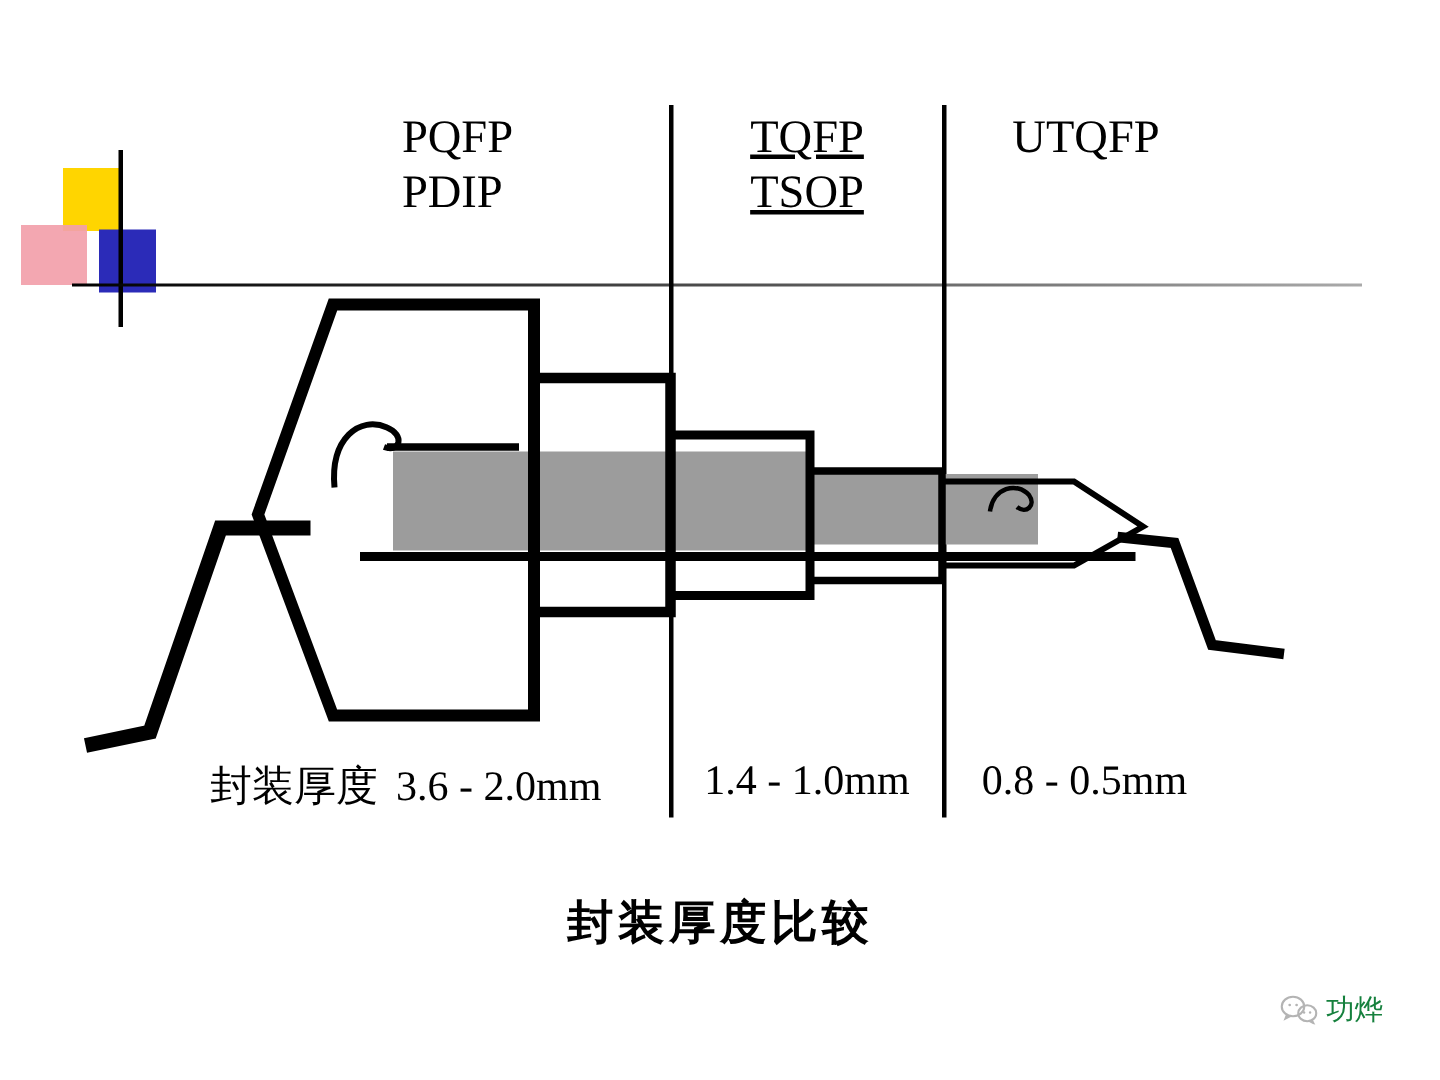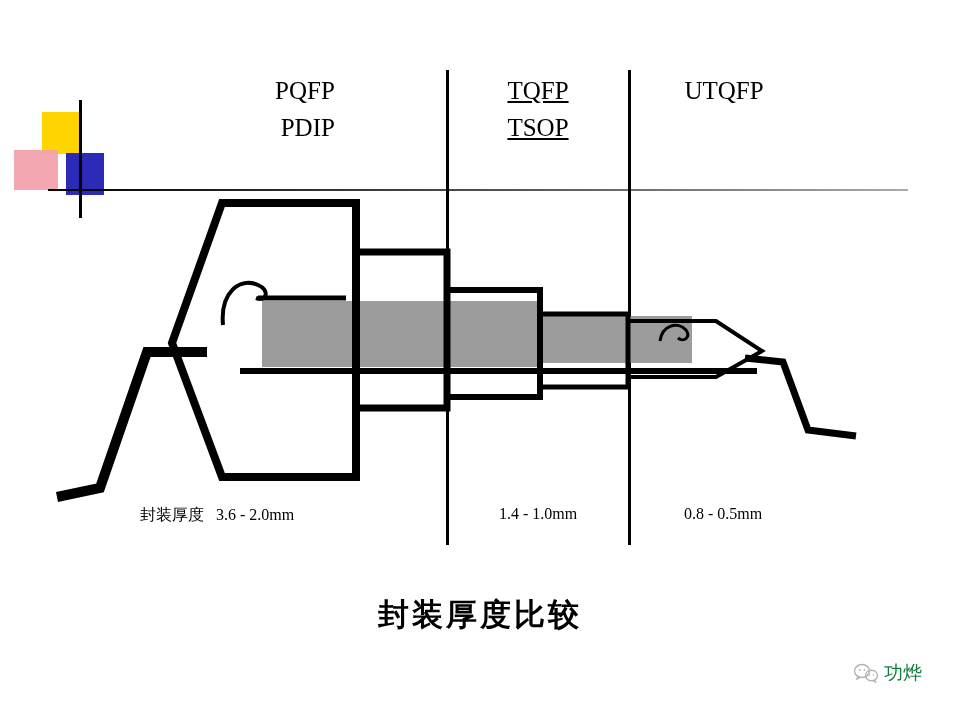--- a/index.html
+++ b/index.html
@@ -12,35 +12,35 @@
   .sq{position:absolute;}
   .sq.yellow{left:42px;top:112px;width:40px;height:42px;background:#ffd500;}
   .sq.pink{left:14px;top:150px;width:44px;height:40px;background:#f2a0aa;opacity:.92;}
   .sq.blue{left:66px;top:153px;width:38px;height:42px;background:#2b2bb8;}
   .decor-vline{position:absolute;left:79px;top:100px;width:3px;height:118px;background:#000;}
   .top-rule{position:absolute;left:48px;top:189px;width:860px;height:2px;
             background:linear-gradient(to right,#000 0%,#555 55%,#aaa 100%);}
 
   
   .col-header{position:absolute;top:72px;transform:translateX(-50%);
-              text-align:right;font-size:25px;line-height:37px;white-space:nowrap;}
+              text-align:left;font-size:31px;line-height:37px;white-space:nowrap;}
   .col-header.c0{left:305px;}
   .col-header.c1{left:538px;text-decoration:underline;}
   .col-header.c2{left:724px;}
 
   
   .divider{position:absolute;top:70px;width:3px;height:475px;background:#000;}
   .divider.d1{left:446px;}
   .divider.d2{left:628px;}
 
   
   .diagram{position:absolute;left:0;top:0;width:960px;height:720px;}
 
   
-  .thick{position:absolute;top:505px;font-size:16px;white-space:nowrap;}
+  .thick{position:absolute;top:505px;font-size:28px;white-space:nowrap;}
   .thick.left{left:140px;}
   .thick.left .lbl{margin-right:12px;}
   .thick.mid{left:538px;transform:translateX(-50%);}
   .thick.right{left:723px;transform:translateX(-50%);}
 
   
   .title{position:absolute;left:0;right:0;top:594px;text-align:center;
          font-family:"Liberation Sans","DejaVu Sans",sans-serif;
          font-weight:bold;font-size:31px;letter-spacing:3px;}
 

